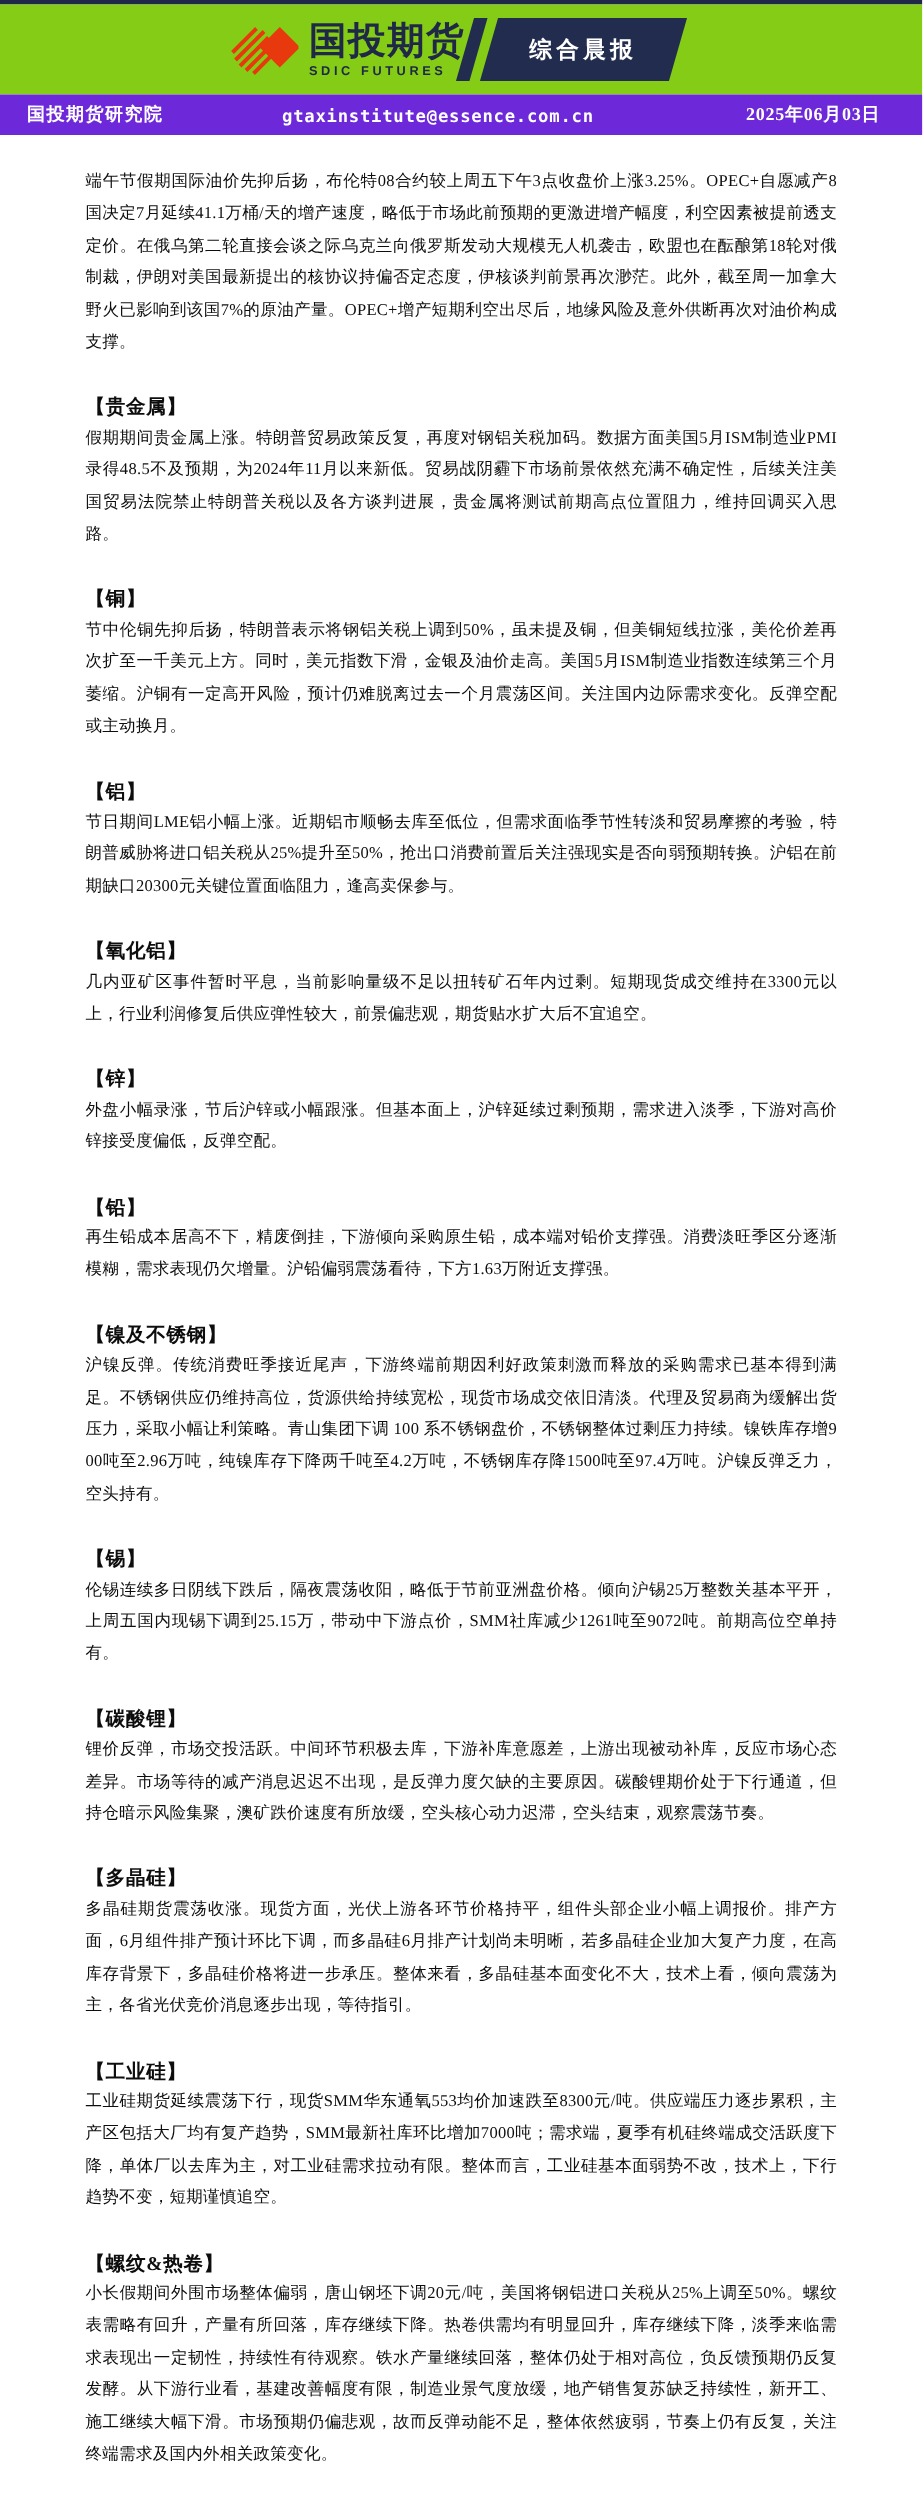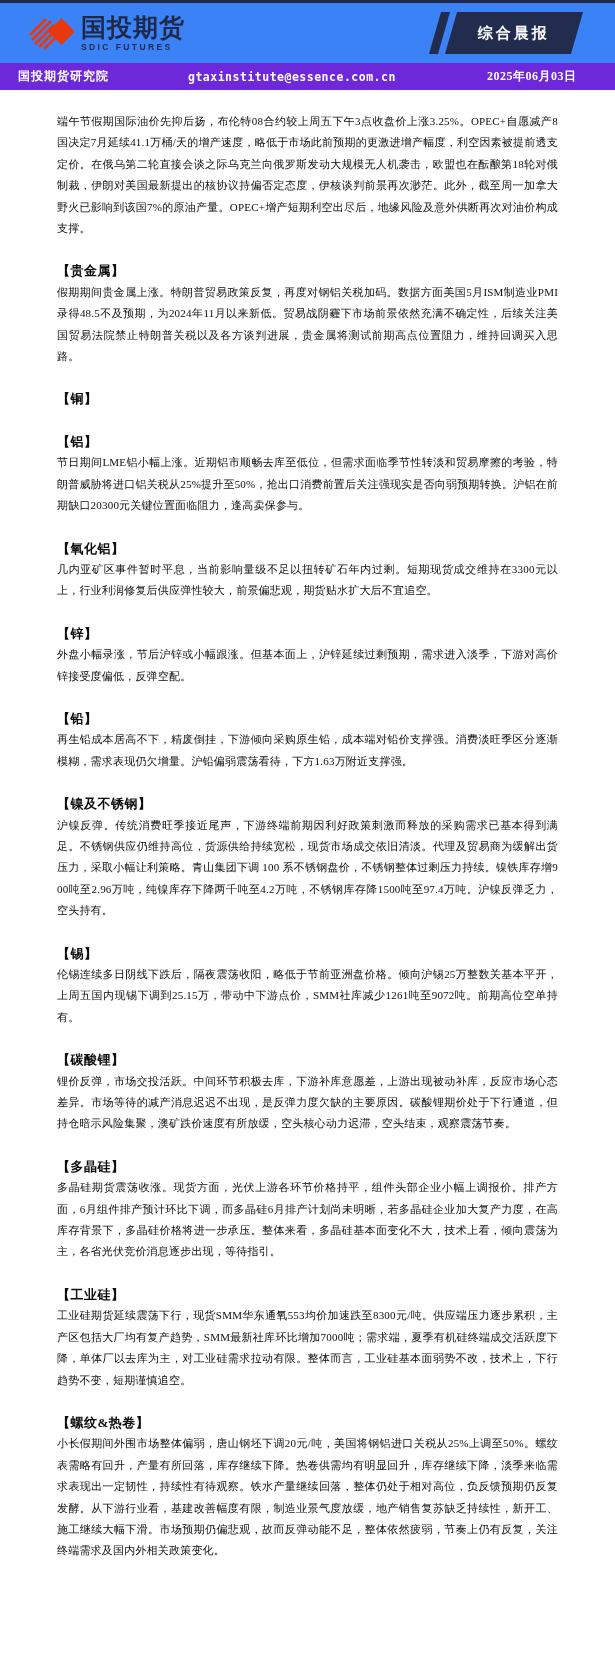--- a/index.html
+++ b/index.html
@@ -3,22 +3,22 @@
 <meta charset="utf-8">
 <style>
   html,body { margin:0; padding:0; background:#ffffff; }
   .page {
     position:relative; width:615px; height:1680px; overflow:hidden;
     background:#ffffff; font-family:"Liberation Serif","DejaVu Serif",serif;
   }
   .topline { height:3px; background:#1f2847; }
   
   .header {
-    height:60px; display:flex; align-items:center; justify-content:space-between;
-    padding:0 38px 0 28px; background:#3b82f6;
+    height:60px; display:flex; align-items:center; justify-content:center;
+    padding:0 38px 0 28px; background:#84cc16;
   }
   .brand { display:flex; align-items:center; gap:7px; }
   .brand-mark { width:46px; height:40px; flex:0 0 auto; }
   .brand-text { display:flex; flex-direction:column; line-height:1; }
   .brand-cn {
     font-family:"Liberation Sans","DejaVu Sans",sans-serif;
     font-size:25px; font-weight:bold; color:#1f2847; letter-spacing:1px;
   }
   .brand-en {
     font-family:"Liberation Sans","DejaVu Sans",sans-serif;
@@ -33,21 +33,21 @@
   .badge-label {
     transform:skewX(16deg); color:#ffffff; font-size:15px; font-weight:bold; letter-spacing:3px;
   }
   
   .infobar {
     height:27px; background:#6d28d9; color:#ffffff;
     display:flex; align-items:center; padding:0 18px; font-weight:bold; font-size:12px;
   }
   .infobar-left  { width:170px; letter-spacing:1px; }
   .infobar-center{ flex:1; font-family:"DejaVu Sans Mono","Liberation Mono",monospace; font-size:11.5px; letter-spacing:0.5px; }
-  .infobar-right { width:110px; text-align:left; letter-spacing:0.5px; }
+  .infobar-right { width:110px; text-align:center; letter-spacing:0.5px; }
   
   .content { padding:21px 57px 0 57px; color:#0d0d0d; }
   .section { margin:0 0 21px 0; }
   .section-title {
     font-size:13px; font-weight:bold; line-height:21.4px; letter-spacing:0.5px;
   }
   .section-body {
     margin:0; font-size:11px; line-height:21.4px; text-align:justify;
     letter-spacing:0.2px; word-break:break-all;
   }
@@ -97,20 +97,21 @@
       <p class="section-body">端午节假期国际油价先抑后扬，布伦特08合约较上周五下午3点收盘价上涨3.25%。OPEC+自愿减产8国决定7月延续41.1万桶/天的增产速度，略低于市场此前预期的更激进增产幅度，利空因素被提前透支定价。在俄乌第二轮直接会谈之际乌克兰向俄罗斯发动大规模无人机袭击，欧盟也在酝酿第18轮对俄制裁，伊朗对美国最新提出的核协议持偏否定态度，伊核谈判前景再次渺茫。此外，截至周一加拿大野火已影响到该国7%的原油产量。OPEC+增产短期利空出尽后，地缘风险及意外供断再次对油价构成支撑。</p>
     </div>
 
     <div class="section">
       <div class="section-title">【贵金属】</div>
       <p class="section-body">假期期间贵金属上涨。特朗普贸易政策反复，再度对钢铝关税加码。数据方面美国5月ISM制造业PMI录得48.5不及预期，为2024年11月以来新低。贸易战阴霾下市场前景依然充满不确定性，后续关注美国贸易法院禁止特朗普关税以及各方谈判进展，贵金属将测试前期高点位置阻力，维持回调买入思路。</p>
     </div>
 
     <div class="section">
       <div class="section-title">【铜】</div>
+      <p class="section-body">节中伦铜先抑后扬，特朗普表示将钢铝关税上调到50%，虽未提及铜，但美铜短线拉涨，美伦价差再次扩至一千美元上方。同时，美元指数下滑，金银及油价走高。美国5月ISM制造业指数连续第三个月萎缩。沪铜有一定高开风险，预计仍难脱离过去一个月震荡区间。关注国内边际需求变化。反弹空配或主动换月。</p>
     </div>
 
     <div class="section">
       <div class="section-title">【铝】</div>
       <p class="section-body">节日期间LME铝小幅上涨。近期铝市顺畅去库至低位，但需求面临季节性转淡和贸易摩擦的考验，特朗普威胁将进口铝关税从25%提升至50%，抢出口消费前置后关注强现实是否向弱预期转换。沪铝在前期缺口20300元关键位置面临阻力，逢高卖保参与。</p>
     </div>
 
     <div class="section">
       <div class="section-title">【氧化铝】</div>
       <p class="section-body">几内亚矿区事件暂时平息，当前影响量级不足以扭转矿石年内过剩。短期现货成交维持在3300元以上，行业利润修复后供应弹性较大，前景偏悲观，期货贴水扩大后不宜追空。</p>

